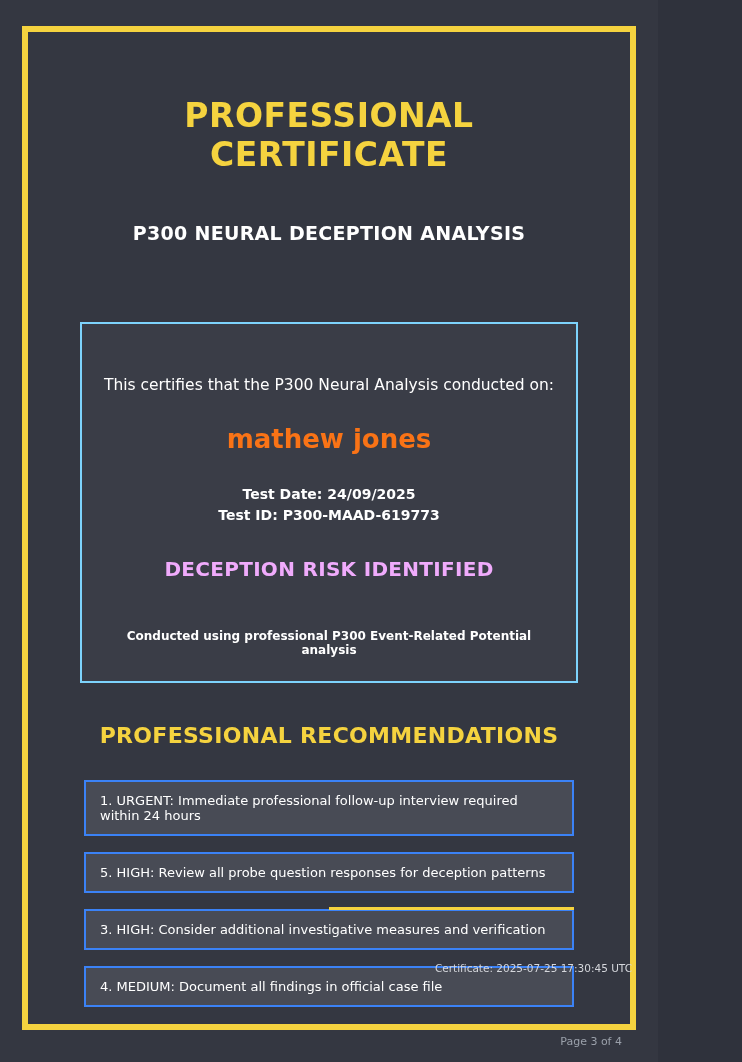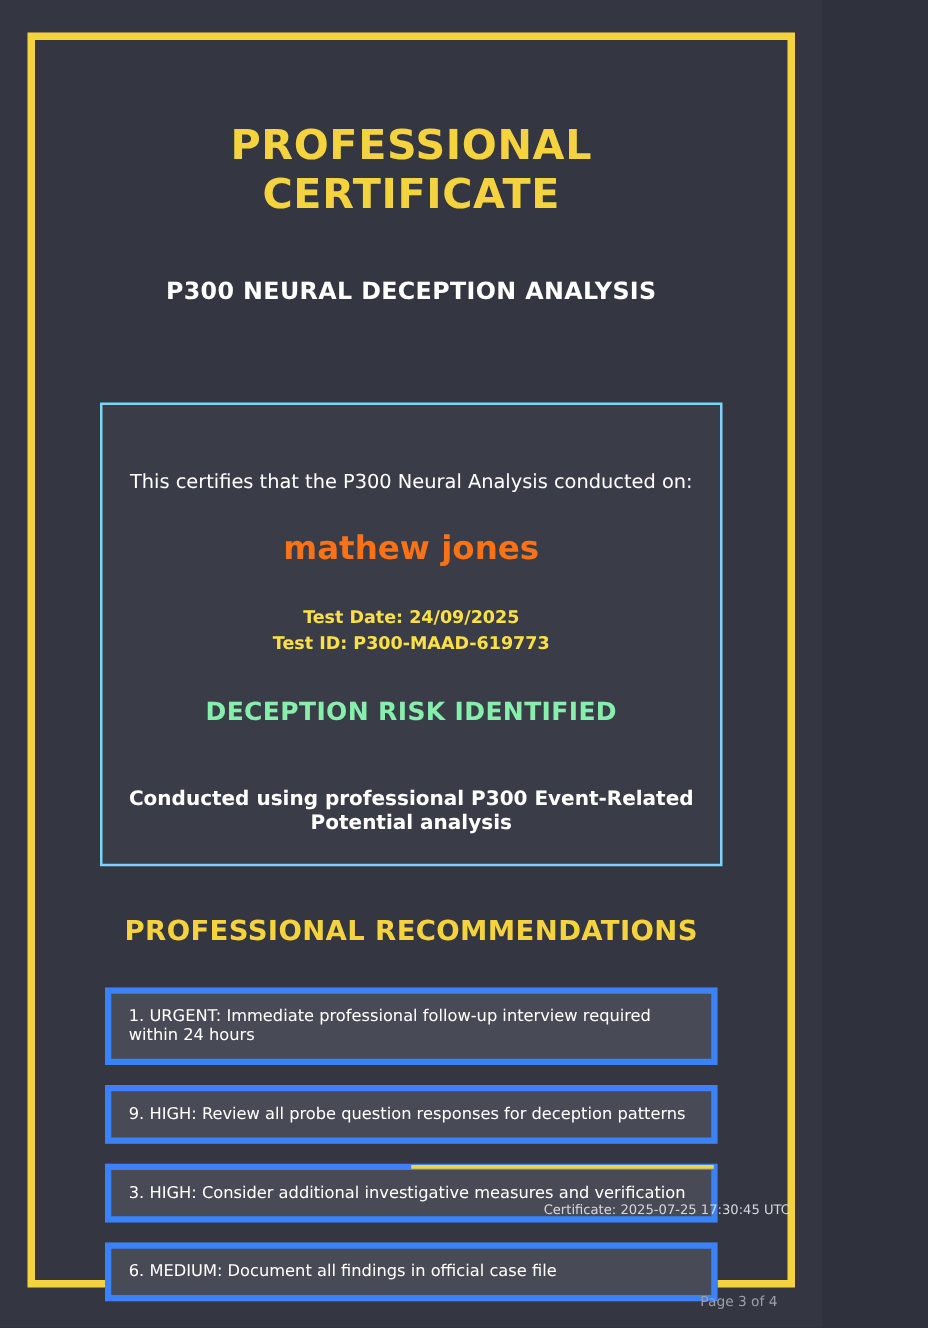--- a/index.html
+++ b/index.html
@@ -70,57 +70,57 @@
     margin-bottom: 30px;
   }
   .subject-name {
     font-size: 26px;
     font-weight: bold;
     color: #f97316;
     margin-bottom: 32px;
   }
   .meta-line {
     font-size: 14px;
-    color: #fde047;
+    color: #ffffff;
     font-weight: bold;
     margin: 5px 0;
   }
   .risk-banner {
     margin-top: 34px;
     font-size: 20px;
     font-weight: bold;
-    color: #86efac;
+    color: #f0abfc;
     letter-spacing: 0.3px;
   }
   .levels {
     margin-top: 30px;
     font-size: 14px;
     font-weight: bold;
     color: #ffffff;
   }
   .conducted {
     margin-top: 48px;
-    font-size: 16px;
+    font-size: 12px;
     font-weight: bold;
     color: #ffffff;
   }
   .recs-title {
     text-align: center;
     color: #f5d33f;
     font-size: 22px;
     font-weight: bold;
     margin-top: 40px;
     letter-spacing: 0.3px;
   }
   .recs-list {
     margin: 32px 22px 0 22px;
   }
   .rec-item {
     position: relative;
-    border: 5px solid #3b82f6;
+    border: 2px solid #3b82f6;
     background: #484b55;
     box-sizing: border-box;
     padding: 11px 14px;
     font-size: 13px;
     color: #ffffff;
     margin-bottom: 16px;
   }
   .rec-item.accent-top::before {
     content: "";
     position: absolute;
@@ -164,23 +164,23 @@
       <div class="meta-line">Test Date: 24/09/2025</div>
       <div class="meta-line">Test ID: P300-MAAD-619773</div>
       <div class="risk-banner">DECEPTION RISK IDENTIFIED</div>
       <div class="conducted">Conducted using professional P300 Event-Related Potential analysis</div>
     </div>
 
     <div class="recs-title">PROFESSIONAL RECOMMENDATIONS</div>
 
     <div class="recs-list">
       <div class="rec-item">1. URGENT: Immediate professional follow-up interview required within 24 hours</div>
-      <div class="rec-item">9. HIGH: Review all probe question responses for deception patterns</div>
+      <div class="rec-item">5. HIGH: Review all probe question responses for deception patterns</div>
       <div class="rec-item accent-top">3. HIGH: Consider additional investigative measures and verification</div>
-      <div class="rec-item">6. MEDIUM: Document all findings in official case file</div>
+      <div class="rec-item">4. MEDIUM: Document all findings in official case file</div>
     </div>
 
   </div>
 
   <div class="cert-stamp">Certificate: 2025-07-25 17:30:45 UTC</div>
   <div class="page-number">Page 3 of 4</div>
 
 </div>
 
 </body></html>

